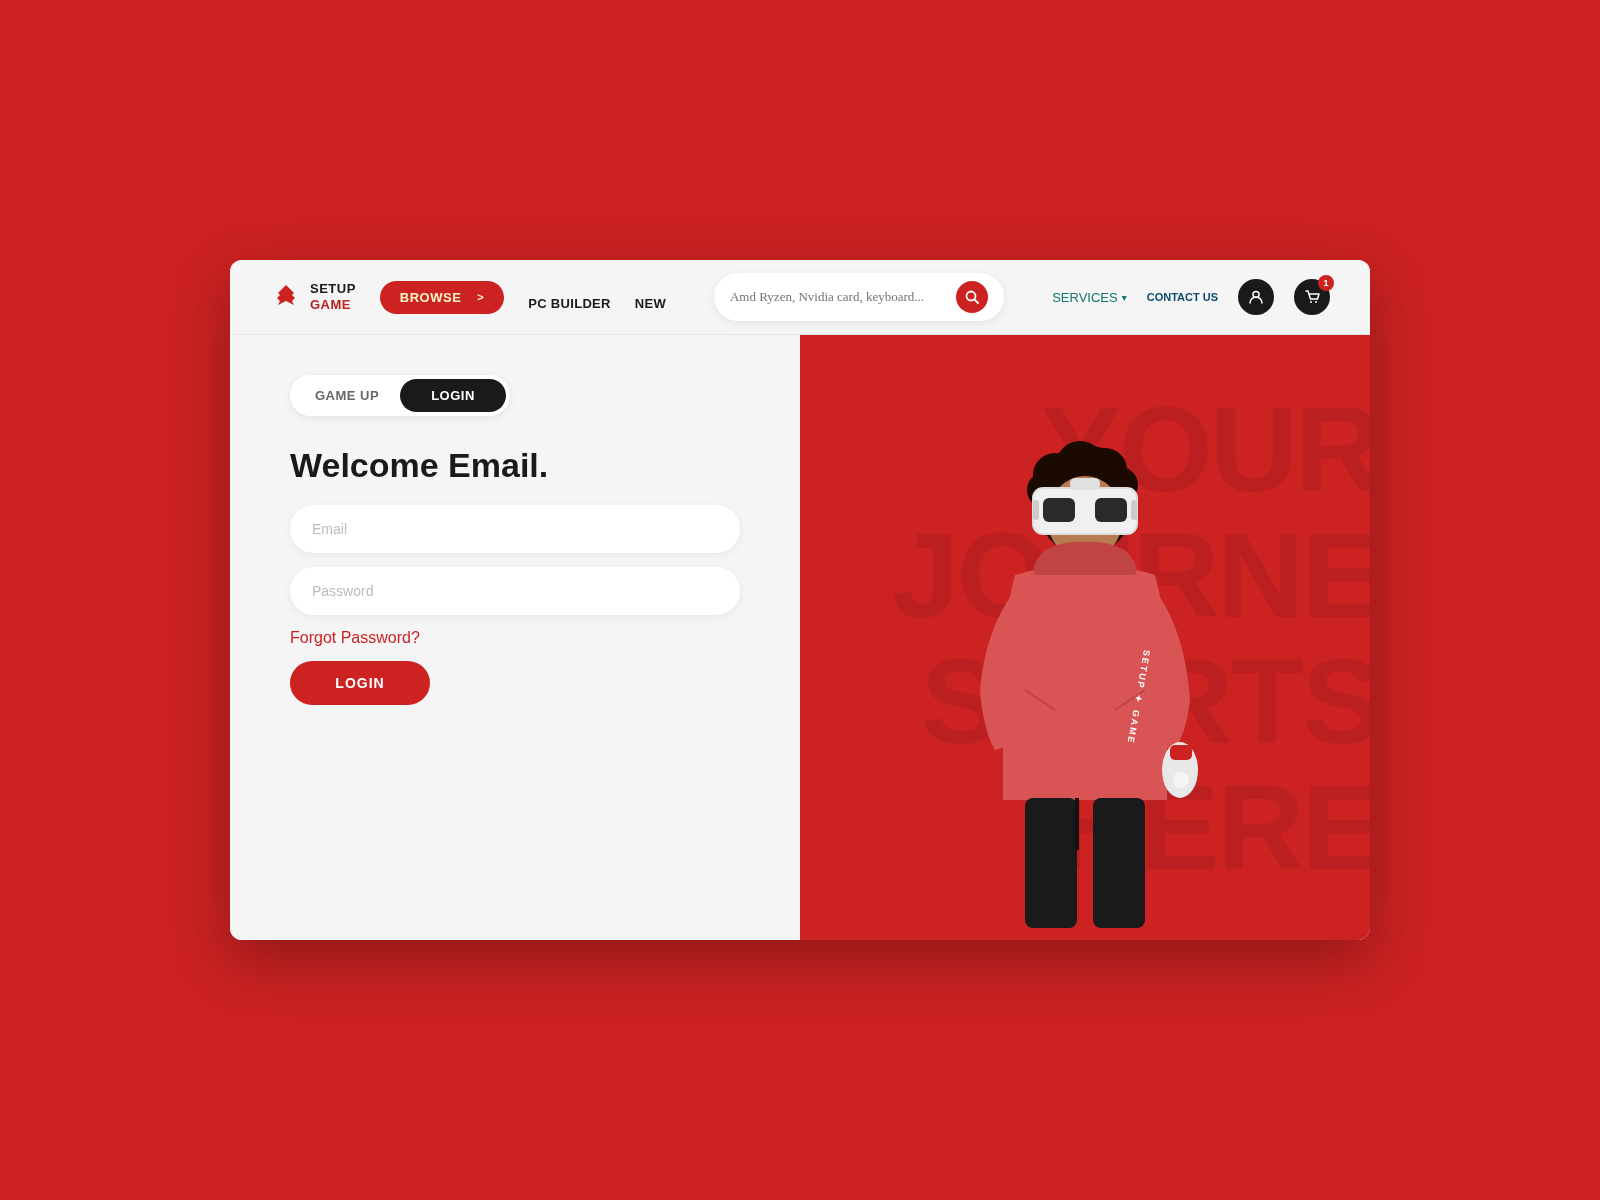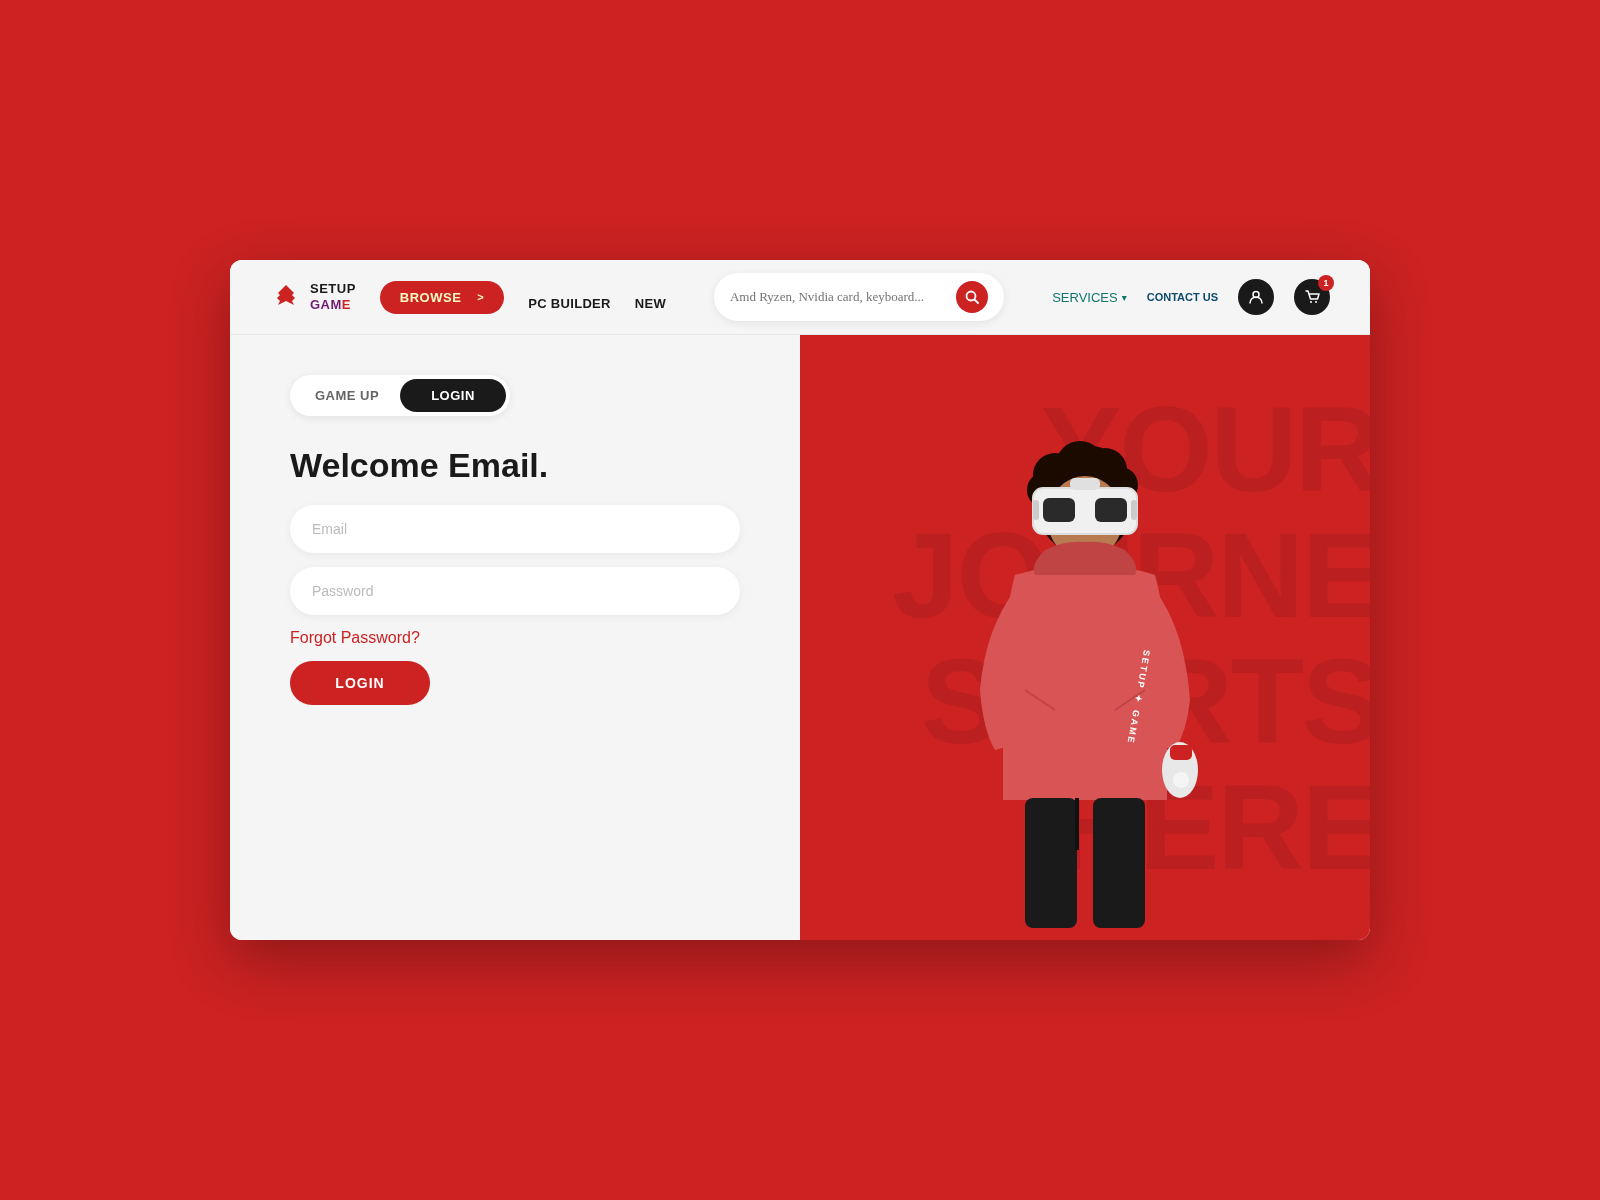--- a/index.html
+++ b/index.html
@@ -45,21 +45,21 @@
       height: 32px;
     }
     .logo-text {
       font-size: 13px;
       font-weight: 900;
       line-height: 1.2;
       color: #1a1a1a;
       letter-spacing: 0.5px;
     }
     .logo-text span {
-      color: #701a75;
+      color: #b91c1c;
     }
     .btn-browse {
       background: #cc2222;
       color: #fef9c3;
       border: none;
       border-radius: 25px;
       padding: 9px 20px;
       font-size: 13px;
       font-weight: 700;
       cursor: pointer;

